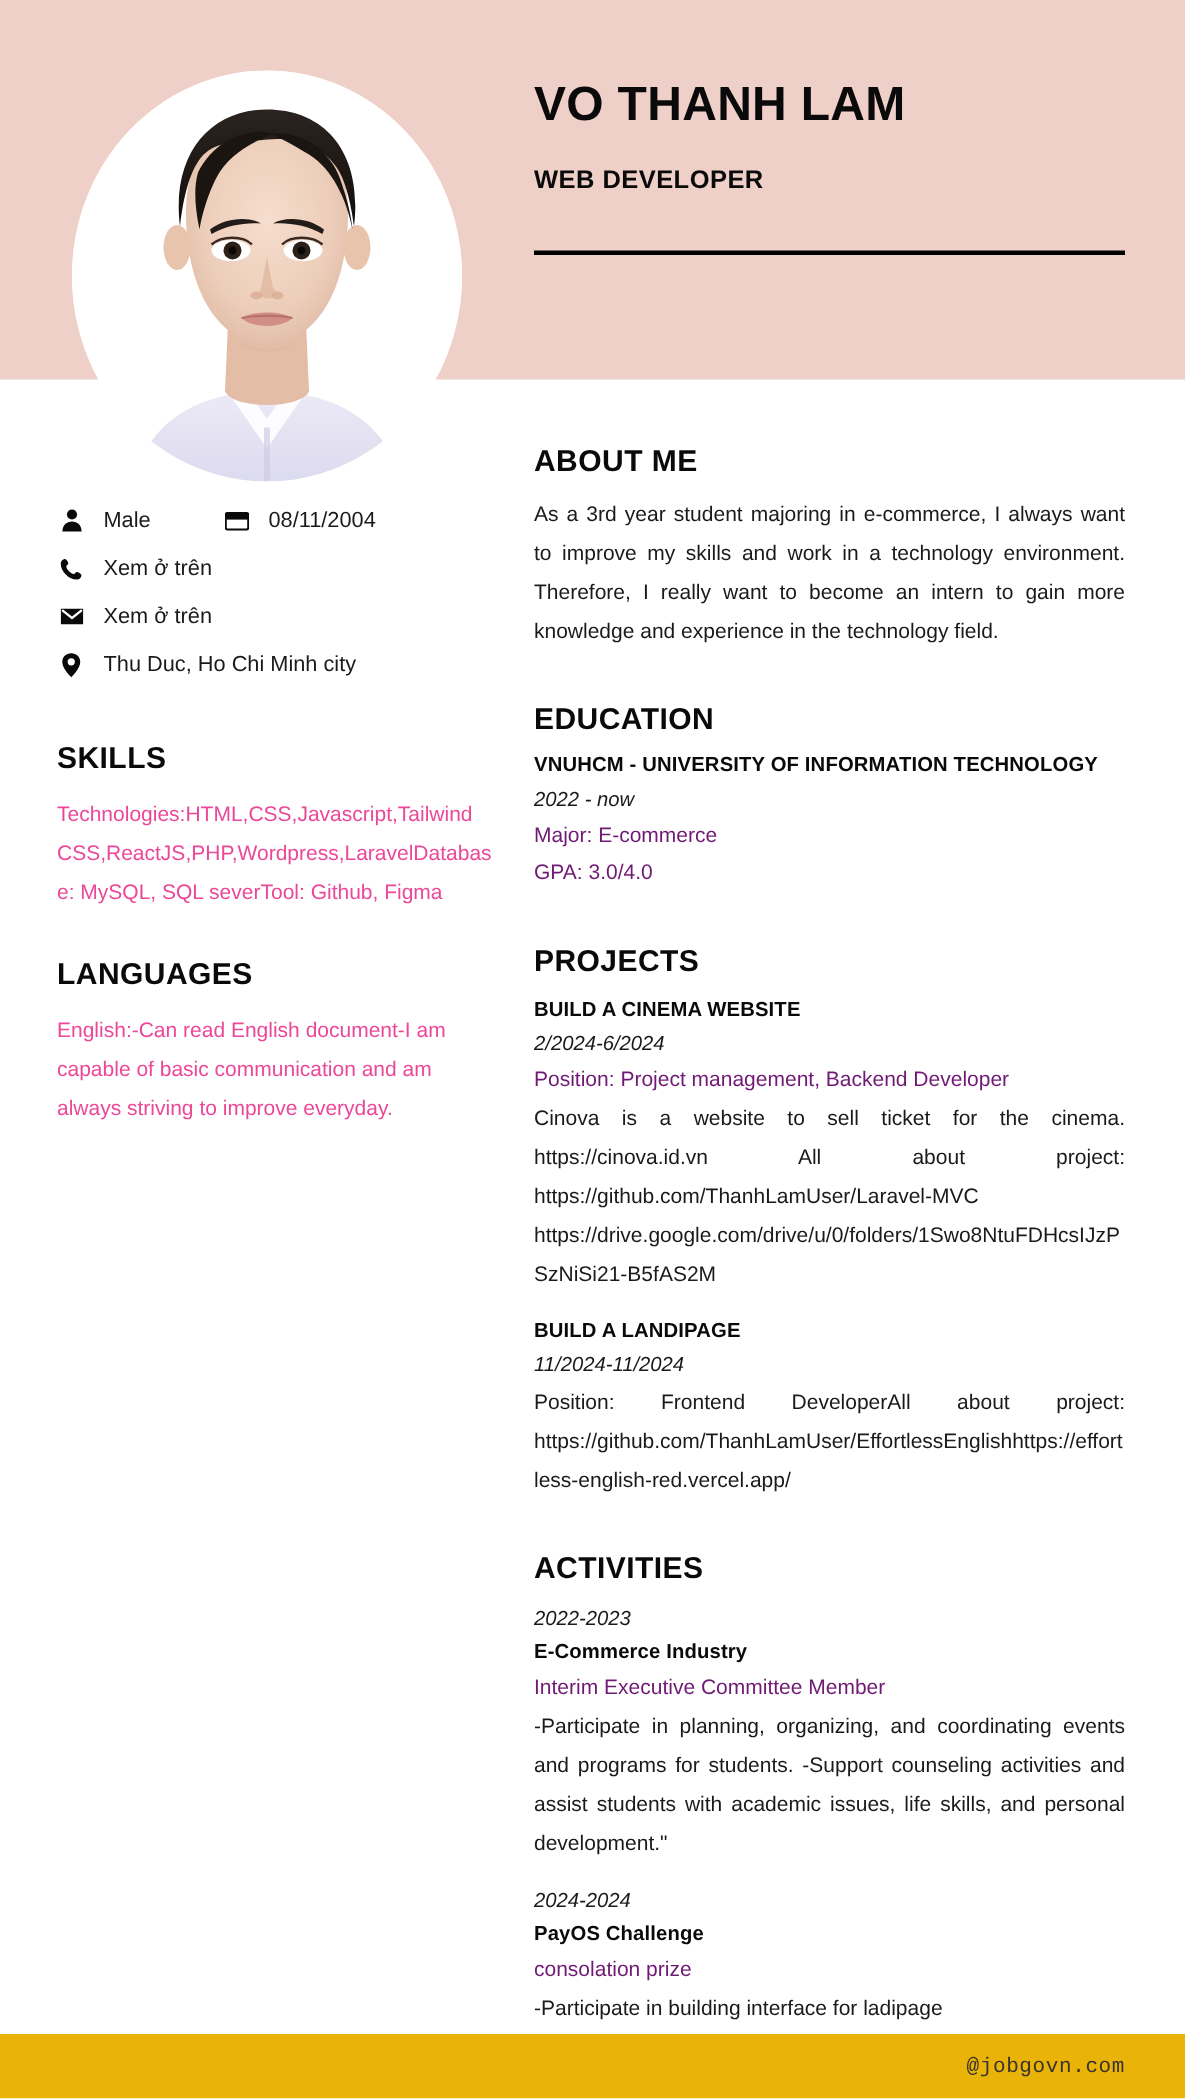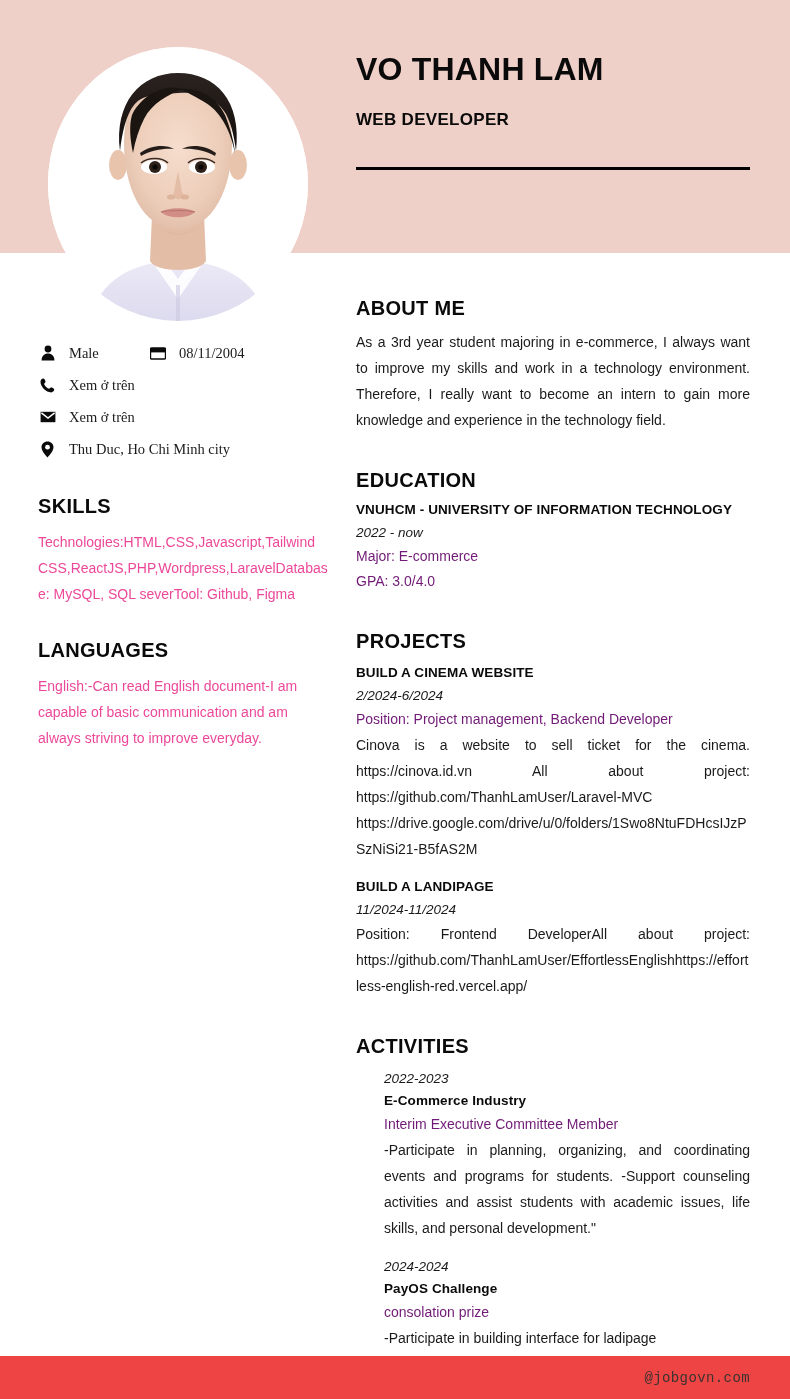--- a/index.html
+++ b/index.html
@@ -93,23 +93,22 @@
     position: absolute;
     left: 356px;
     top: 42px;
     width: 394px;
   }
 
   
   .contact-list { margin: 0; }
   .contact-row {
     display: flex;
-    align-items: flex-end;
+    align-items: center;
     height: 32px;
-    font-family: Liberation Serif, serif;
   }
   .contact-cell {
     display: flex;
     align-items: center;
   }
   .contact-cell.gender { width: 110px; }
   .ico {
     width: 19px;
     height: 18px;
     flex: 0 0 19px;
@@ -180,31 +179,31 @@
     color: #701a75;
   }
   .item-body {
     font-size: 14px;
     line-height: 26px;
     text-align: justify;
     color: #1a1a1a;
     word-break: break-word;
   }
   .proj-block { margin-top: 14px; }
-  .act-block { margin-top: 14px; margin-left: 28px; }
+  .act-block { margin-top: 14px; }
   .act-block.first { margin-top: 8px; }
 
   
   .footer-band {
     position: absolute;
     left: 0;
     top: 1356px;
     width: 790px;
     height: 43px;
-    background: #ef4444;
+    background: #eab308;
   }
   .watermark {
     position: absolute;
     right: 40px;
     top: 13px;
     font-family: "Liberation Mono", monospace;
     font-size: 14px;
     line-height: 18px;
     color: #3a3330;
     letter-spacing: 0.4px;

